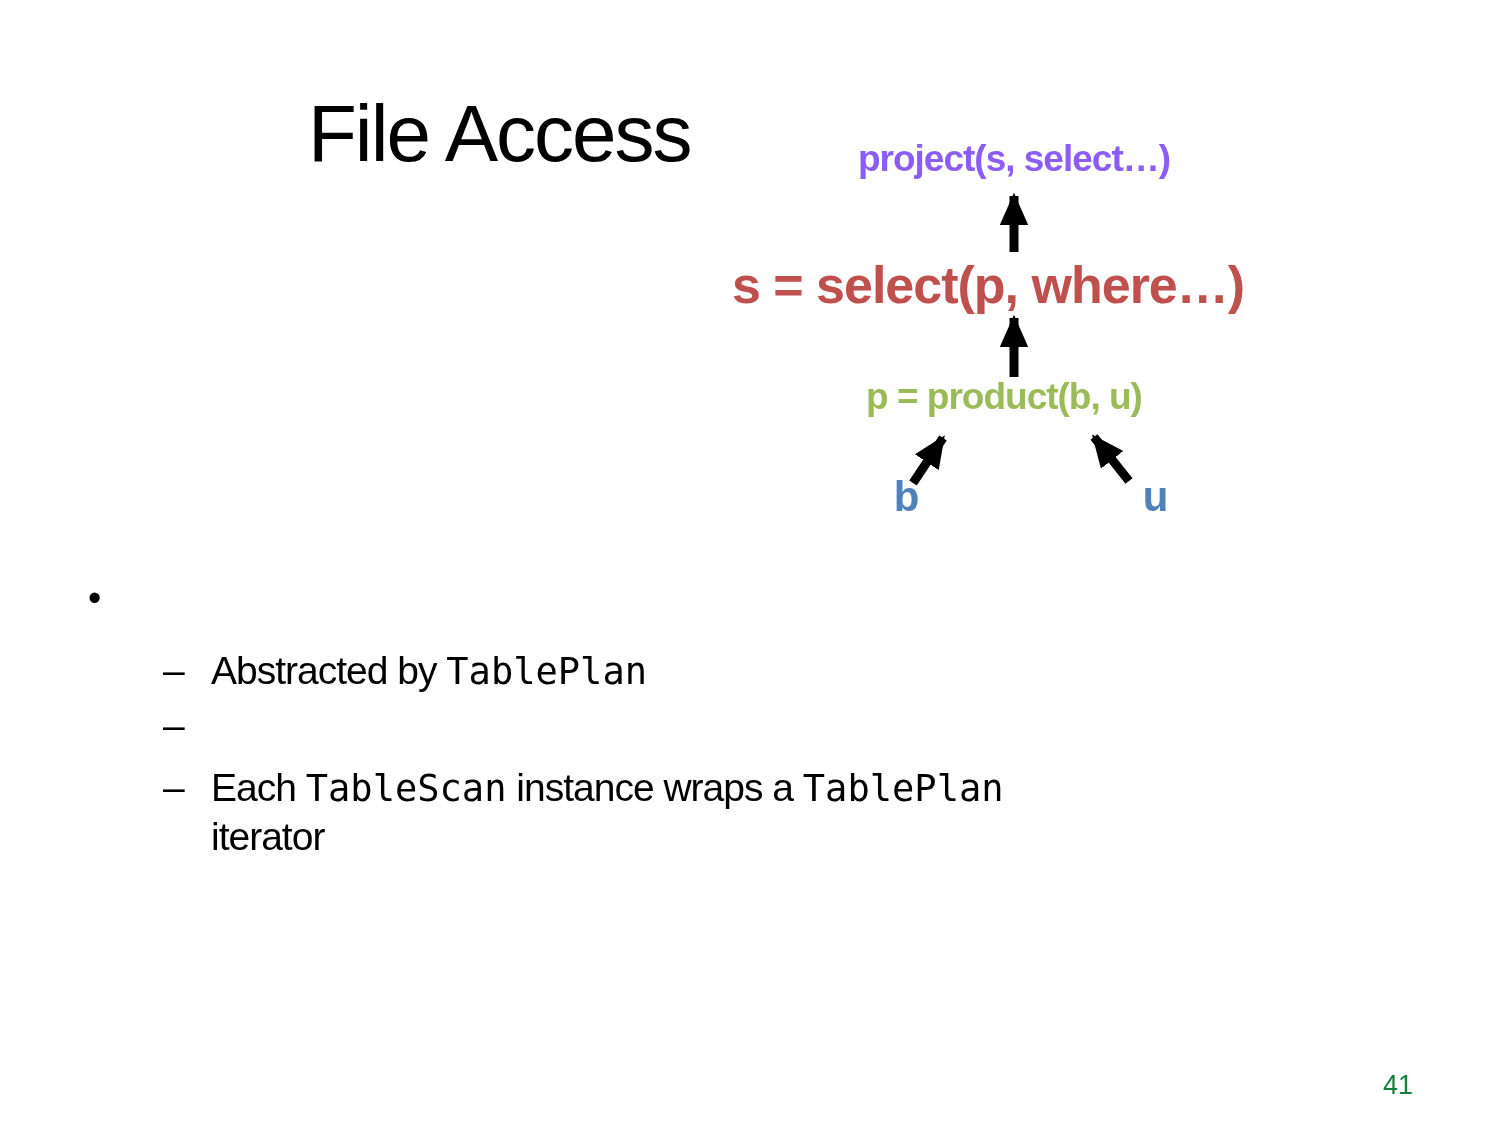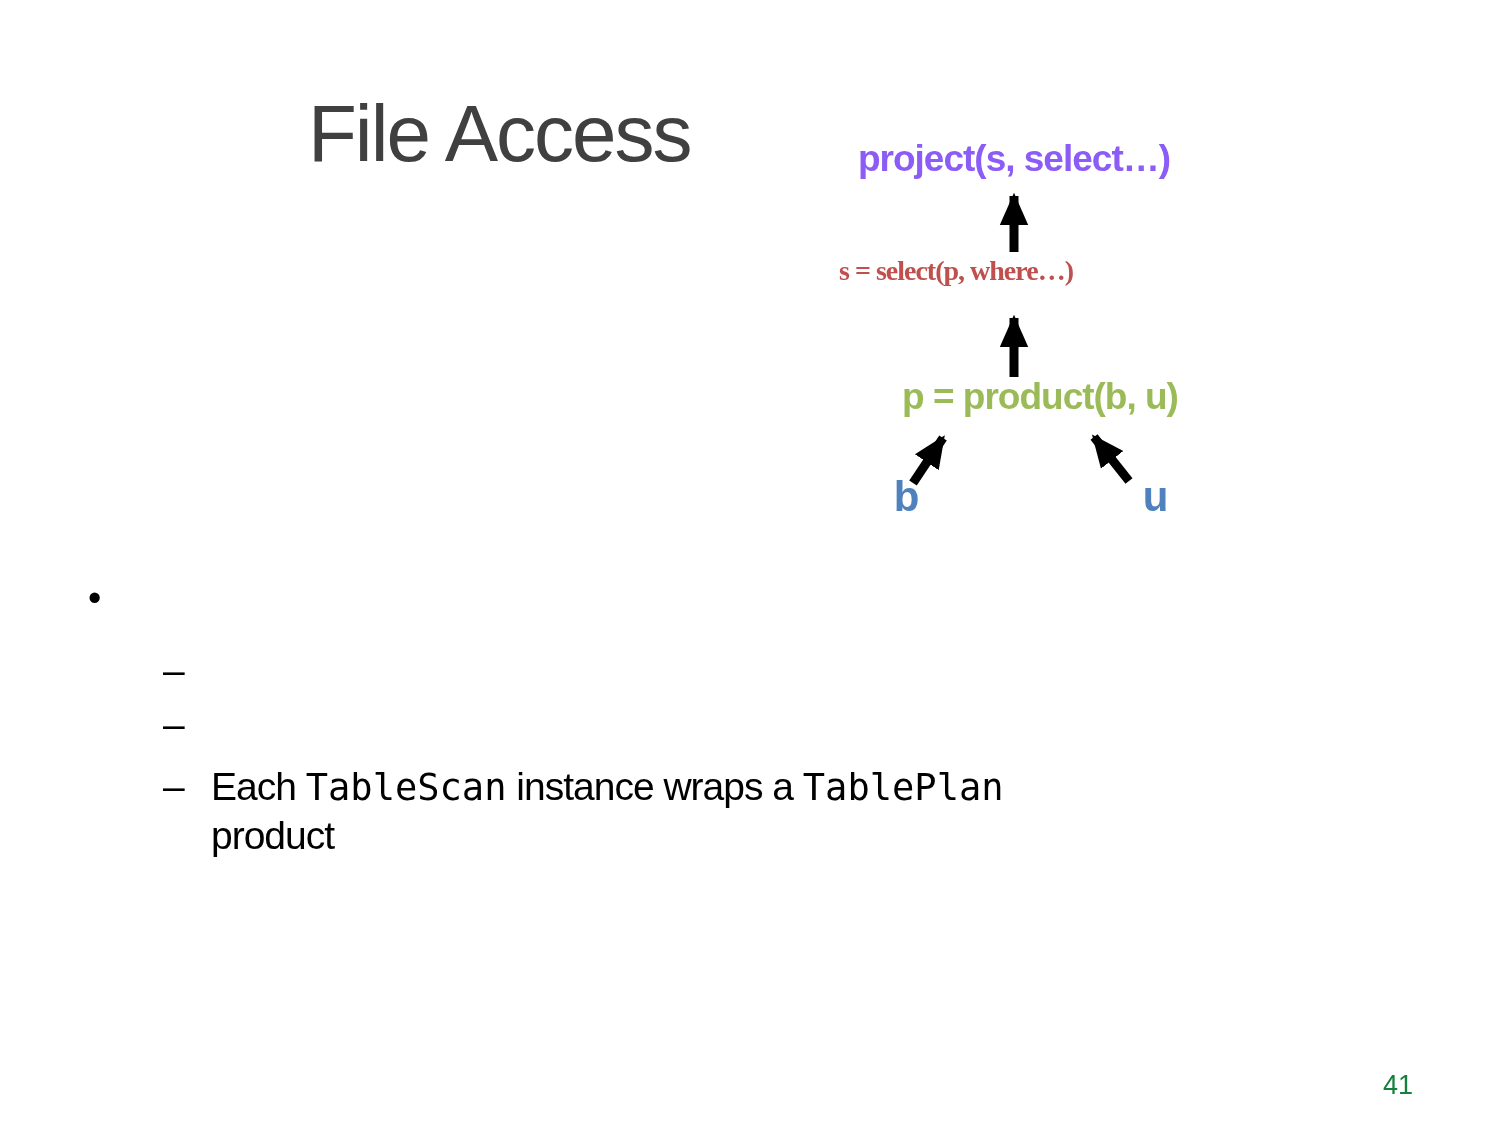--- a/index.html
+++ b/index.html
@@ -15,34 +15,34 @@
   }
 
   
   .title {
     position: absolute;
     left: 308px;
     top: 90px;
     font-size: 80px;
     line-height: 1.1;
     letter-spacing: -2px;
-    color: #404040;
+    color: #000000;
     white-space: nowrap;
   }
 
   
   .diagram-label {
     position: absolute;
     transform: translateX(-50%);
     font-weight: bold;
     letter-spacing: -1px;
     white-space: nowrap;
   }
   .lbl-project { left: 1014px; top: 138px; font-size: 37px; }
-  .lbl-select  { left: 956px; top: 255px; font-size: 28px; font-family: Liberation Serif, serif; }
+  .lbl-select  { left: 988px; top: 255px; font-size: 52px; }
   .lbl-product { left: 1004px; top: 376px; font-size: 37px; }
   .lbl-b       { left: 906px;  top: 473px; font-size: 42px; }
   .lbl-u       { left: 1155px; top: 473px; font-size: 42px; }
 
   .arrows-layer {
     position: absolute;
     left: 780px;
     top: 120px;
     width: 480px;
     height: 420px;
@@ -82,21 +82,21 @@
 </style>
 </head>
 <body>
 
 <div class="slide">
 
   <div class="title">File Access</div>
 
   <div class="diagram-label lbl-project" style="color: #8b5cf6;">project(s, select…)</div>
   <div class="diagram-label lbl-select" style="color: rgb(192, 80, 77);">s = select(p, where…)</div>
-  <div class="diagram-label lbl-product" style="color: rgb(155, 187, 89); margin-left: 36px;">p = product(b, u)</div>
+  <div class="diagram-label lbl-product" style="color: rgb(155, 187, 89);">p = product(b, u)</div>
   <div class="diagram-label lbl-b" style="color: rgb(79, 129, 189);">b</div>
   <div class="diagram-label lbl-u" style="color: rgb(79, 129, 189);">u</div>
 
   <div class="arrows-layer" style="color: rgb(0, 0, 0);">
     <svg width="480" height="420" viewBox="0 0 480 420">
       <defs>
         <marker id="ah" viewBox="0 0 10 10" refX="9" refY="5" markerWidth="3.6" markerHeight="3.6" markerUnits="strokeWidth" orient="auto-start-reverse">
           <path d="M 0 0.6 L 10 5 L 0 9.4 z" fill="currentColor"></path>
         </marker>
       </defs>
@@ -108,28 +108,29 @@
   </div>
 
   <div class="bullets">
 
     <div class="bullet-row b1">
       <span class="marker">•</span>
     </div>
 
     <div class="bullet-row sub sub-1">
       <span class="marker">–</span>
+      <div class="text"><span>Abstracted by </span><span class="mono">TablePlan</span></div>
     </div>
 
     <div class="bullet-row sub sub-2">
       <span class="marker">–</span>
     </div>
 
     <div class="bullet-row sub sub-3">
       <span class="marker">–</span>
-      <div class="text"><span>Each </span><span class="mono">TableScan</span><span> instance wraps a </span><span class="mono">TablePlan</span><br><span>product</span></div>
+      <div class="text"><span>Each </span><span class="mono">TableScan</span><span> instance wraps a </span><span class="mono">TablePlan</span><br><span>iterator</span></div>
     </div>
 
   </div>
 
   <div class="page-number">41</div>
 
 </div>
 
 </body></html>

